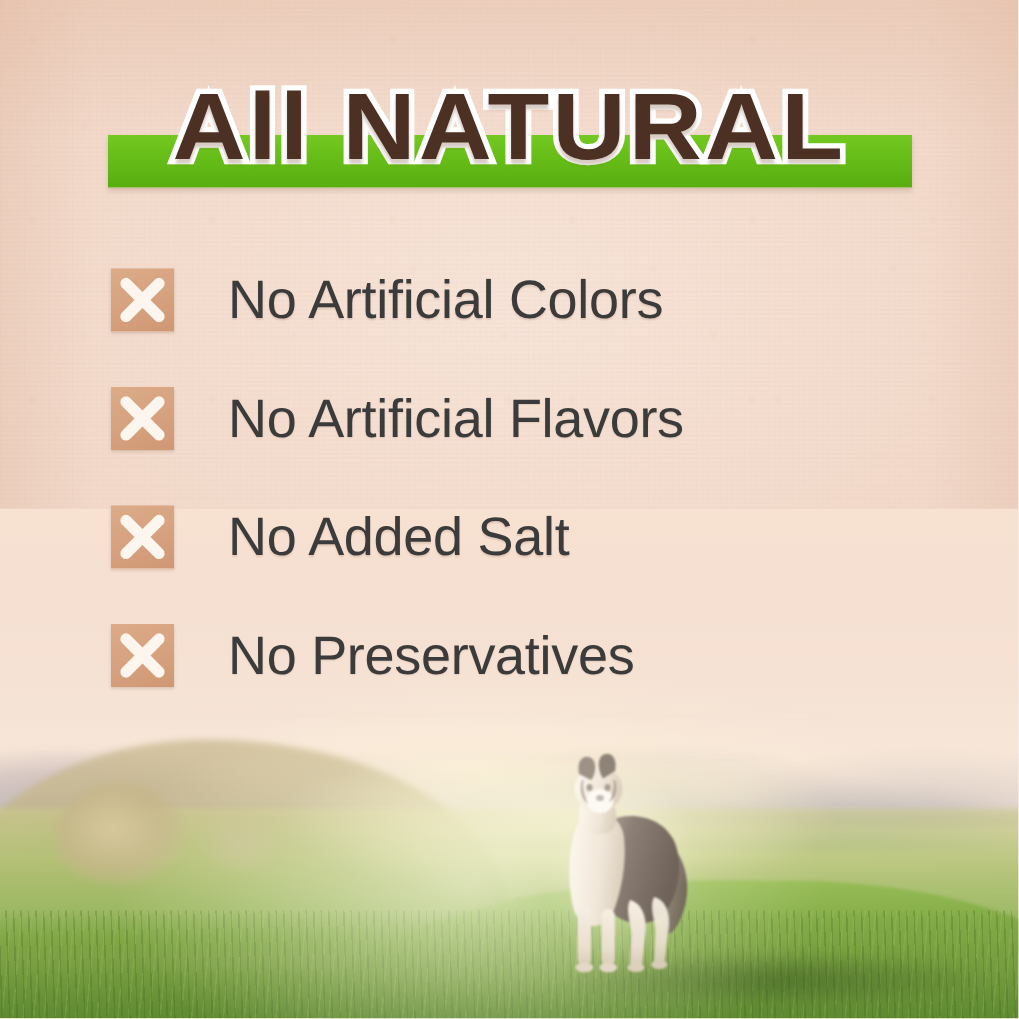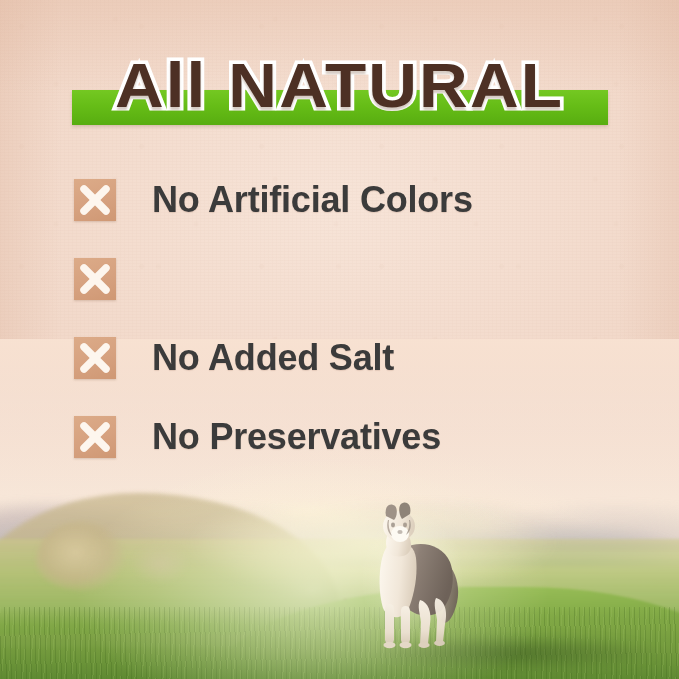--- a/index.html
+++ b/index.html
@@ -286,21 +286,21 @@
     flex: 0 0 auto;
     width: 42px;
     height: 42px;
     background: linear-gradient(160deg, #dcab88 0%, #d6a17f 55%, #cf9874 100%);
     box-shadow: 0 1px 2px rgba(150,110,85,.30);
   }
   .x-icon svg { display: block; width: 42px; height: 42px; }
   .benefit-label {
     margin-left: 36px;
     font-family: "Liberation Sans", sans-serif;
-    font-weight: 700;
+    font-weight: 400;
     font-size: 36px;
     line-height: 42px;
     color: #3b3b3b;
     letter-spacing: -.2px;
     text-shadow: 0 1px 1px rgba(160,120,100,.22);
     white-space: nowrap;
   }
 </style>
 </head>
 <body>
@@ -403,20 +403,21 @@
 
     <div class="benefit-row">
       <span class="x-icon">
         <svg viewBox="0 0 42 42" xmlns="http://www.w3.org/2000/svg" aria-hidden="true">
           <g stroke="#fdf6ee" stroke-width="7.5" stroke-linecap="round">
             <line x1="10" y1="10" x2="32" y2="32"></line>
             <line x1="32" y1="10" x2="10" y2="32"></line>
           </g>
         </svg>
       </span>
+      <span class="benefit-label">No Artificial Flavors</span>
     </div>
 
     <div class="benefit-row">
       <span class="x-icon">
         <svg viewBox="0 0 42 42" xmlns="http://www.w3.org/2000/svg" aria-hidden="true">
           <g stroke="#fdf6ee" stroke-width="7.5" stroke-linecap="round">
             <line x1="10" y1="10" x2="32" y2="32"></line>
             <line x1="32" y1="10" x2="10" y2="32"></line>
           </g>
         </svg>

